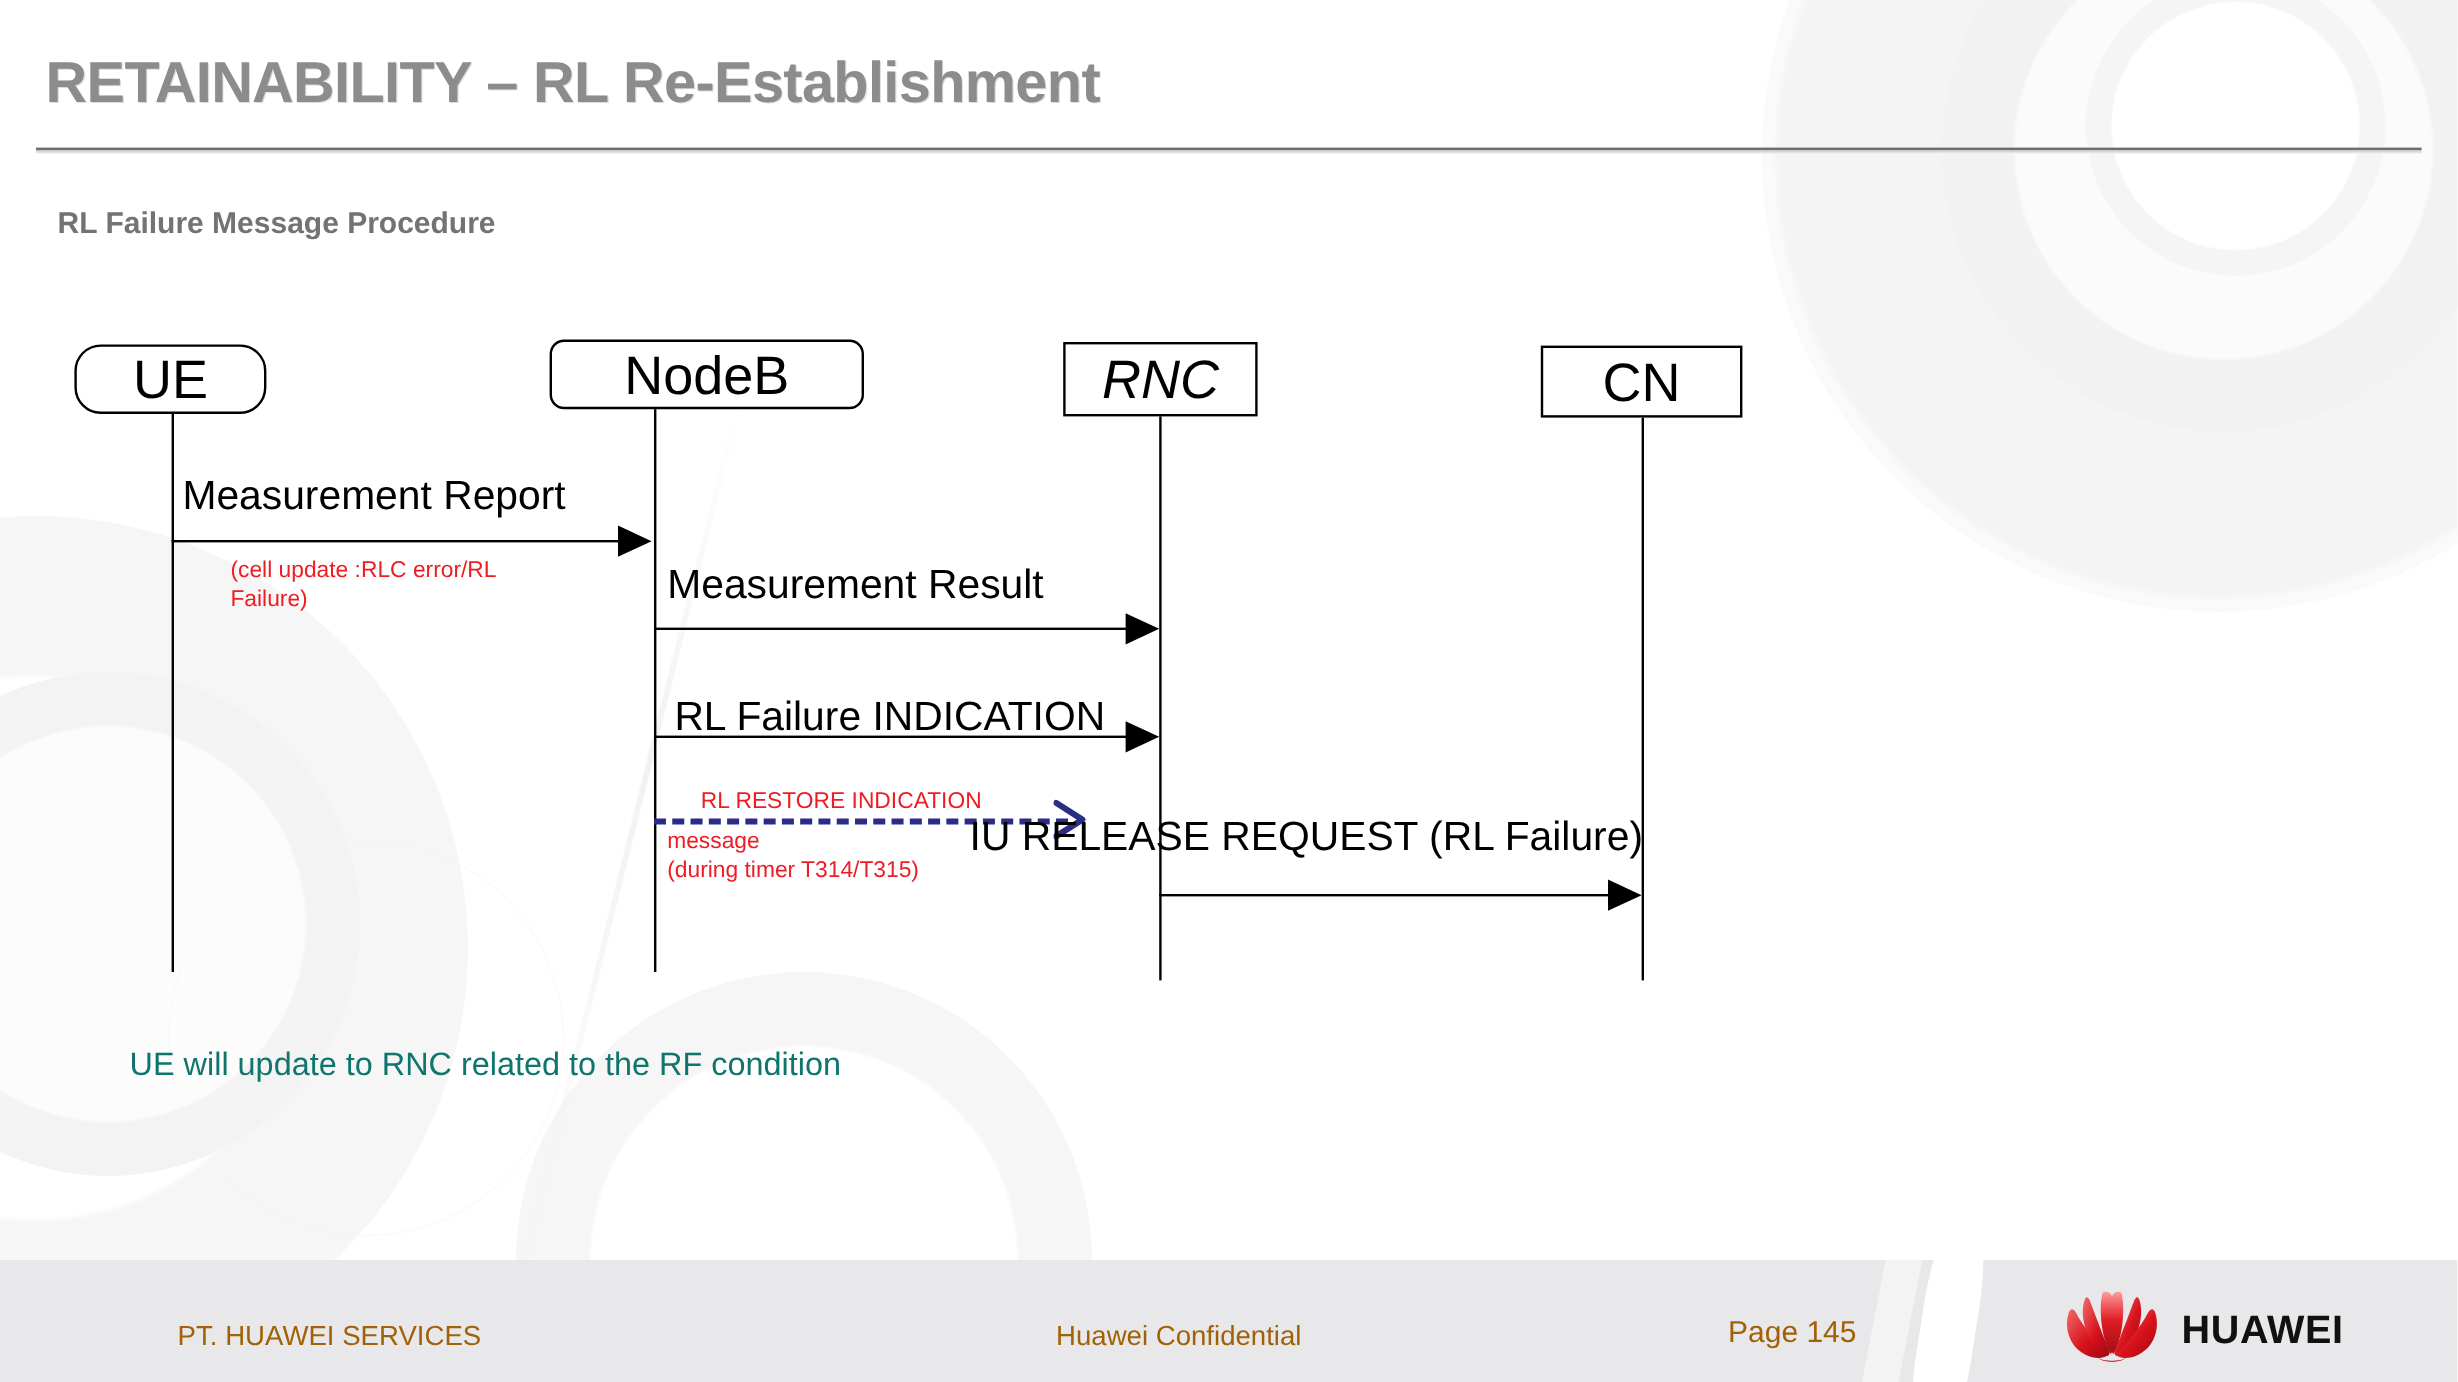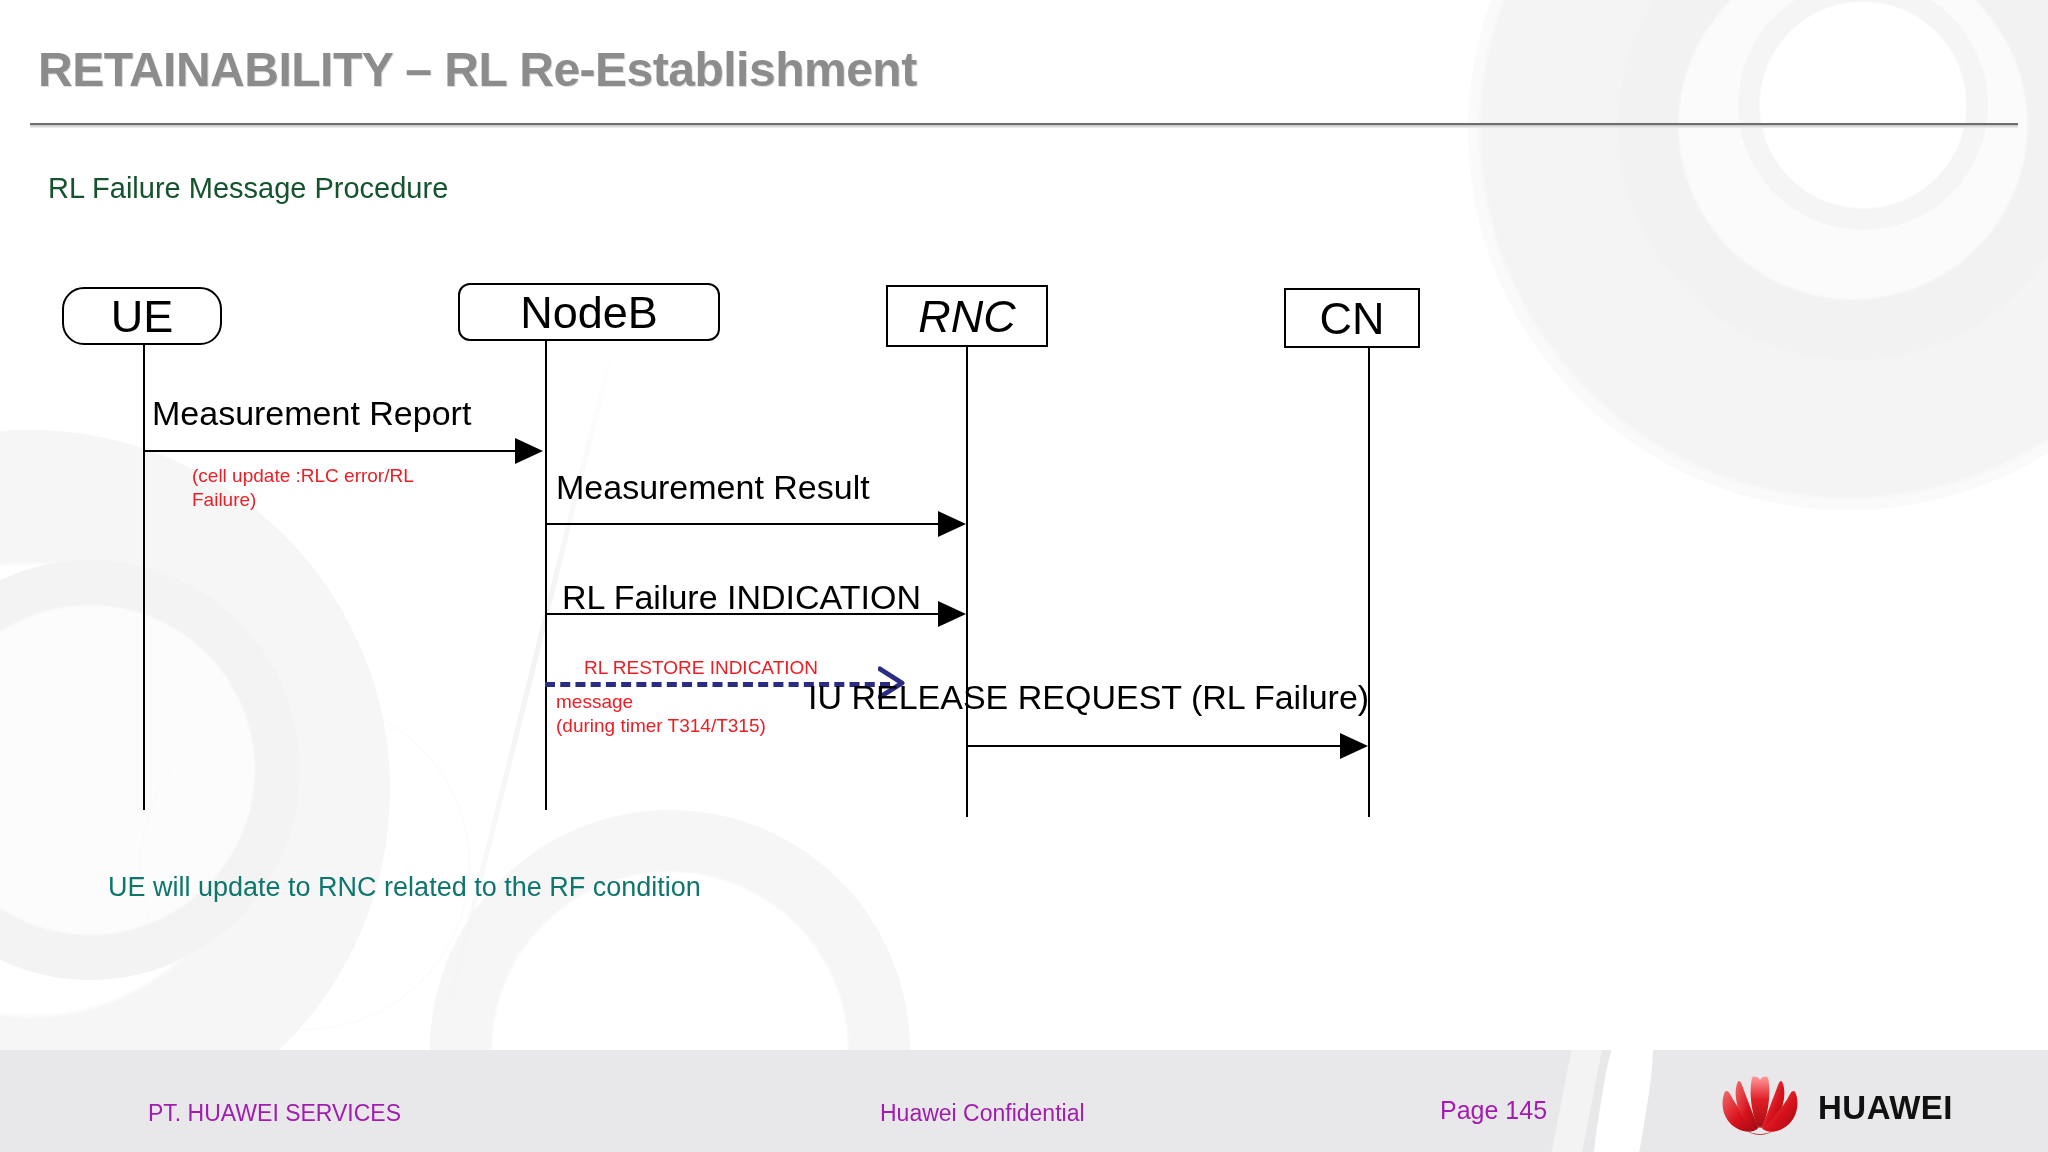--- a/index.html
+++ b/index.html
@@ -61,23 +61,23 @@
     position: absolute;
     left: 30px; top: 123px;
     width: 1988px; height: 5px;
     background: linear-gradient(to bottom, #6e6e6e 0%, #6e6e6e 45%, #c9c9c9 46%, #f0f0f0 100%);
   }
 
   
   #subtitle {
     position: absolute;
     left: 48px; top: 172px;
-    font-size: 29px;
-    font-weight: normal;
-    color: #14532d;
+    font-size: 25px;
+    font-weight: bold;
+    color: #737373;
     white-space: nowrap;
   }
 
   
   #diagram {
     position: absolute;
     left: 0; top: 0;
     width: 2048px; height: 1052px;
   }
   .lane-box {
@@ -160,21 +160,21 @@
   }
   #footer-swoosh2 {
     position: absolute;
     left: 1560px; top: -60px;
     width: 30px; height: 240px;
     background: #f3f3f4;
     transform: rotate(11deg);
   }
   .footer-text {
     position: absolute;
-    color: #a21caf;
+    color: #a16207;
     white-space: nowrap;
   }
   #footer-left  { left: 148px; top: 50px; font-size: 23px; }
   #footer-mid   { left: 880px; top: 50px; font-size: 23px; }
   #footer-page  { left: 1440px; top: 46px; font-size: 25px; }
 
   #logo-wrap {
     position: absolute;
     left: 1718px; top: 26px;
     display: flex;
@@ -213,21 +213,21 @@
 
     <div class="lane-box" style="left:62px; top:287px; width:160px; height:58px;border-radius:22px;">
       <span>UE</span>
     </div>
     <div class="lane-box" style="left:458px; top:283px; width:262px; height:58px;border-radius:12px;">
       <span>NodeB</span>
     </div>
     <div class="lane-box" style="left:886px; top:285px; width:162px; height:62px;font-style:italic;">
       <span>RNC</span>
     </div>
-    <div class="lane-box" style="left:1284px; top:288px; width:136px; height:60px;">
+    <div class="lane-box" style="left:1284px; top:288px; width:168px; height:60px;">
       <span>CN</span>
     </div>
 
     <div class="lifeline" style="left:143px; top:345px; height:465px;"></div>
     <div class="lifeline" style="left:545px; top:341px; height:469px;"></div>
     <div class="lifeline" style="left:966px; top:347px; height:470px;"></div>
     <div class="lifeline" style="left:1368px; top:348px; height:469px;"></div>
 
     <div class="msg-label" style="left:152px; top:396px;">Measurement Report</div>
     <div class="msg-line" style="left:143px; top:450px; width:375px;"></div>

